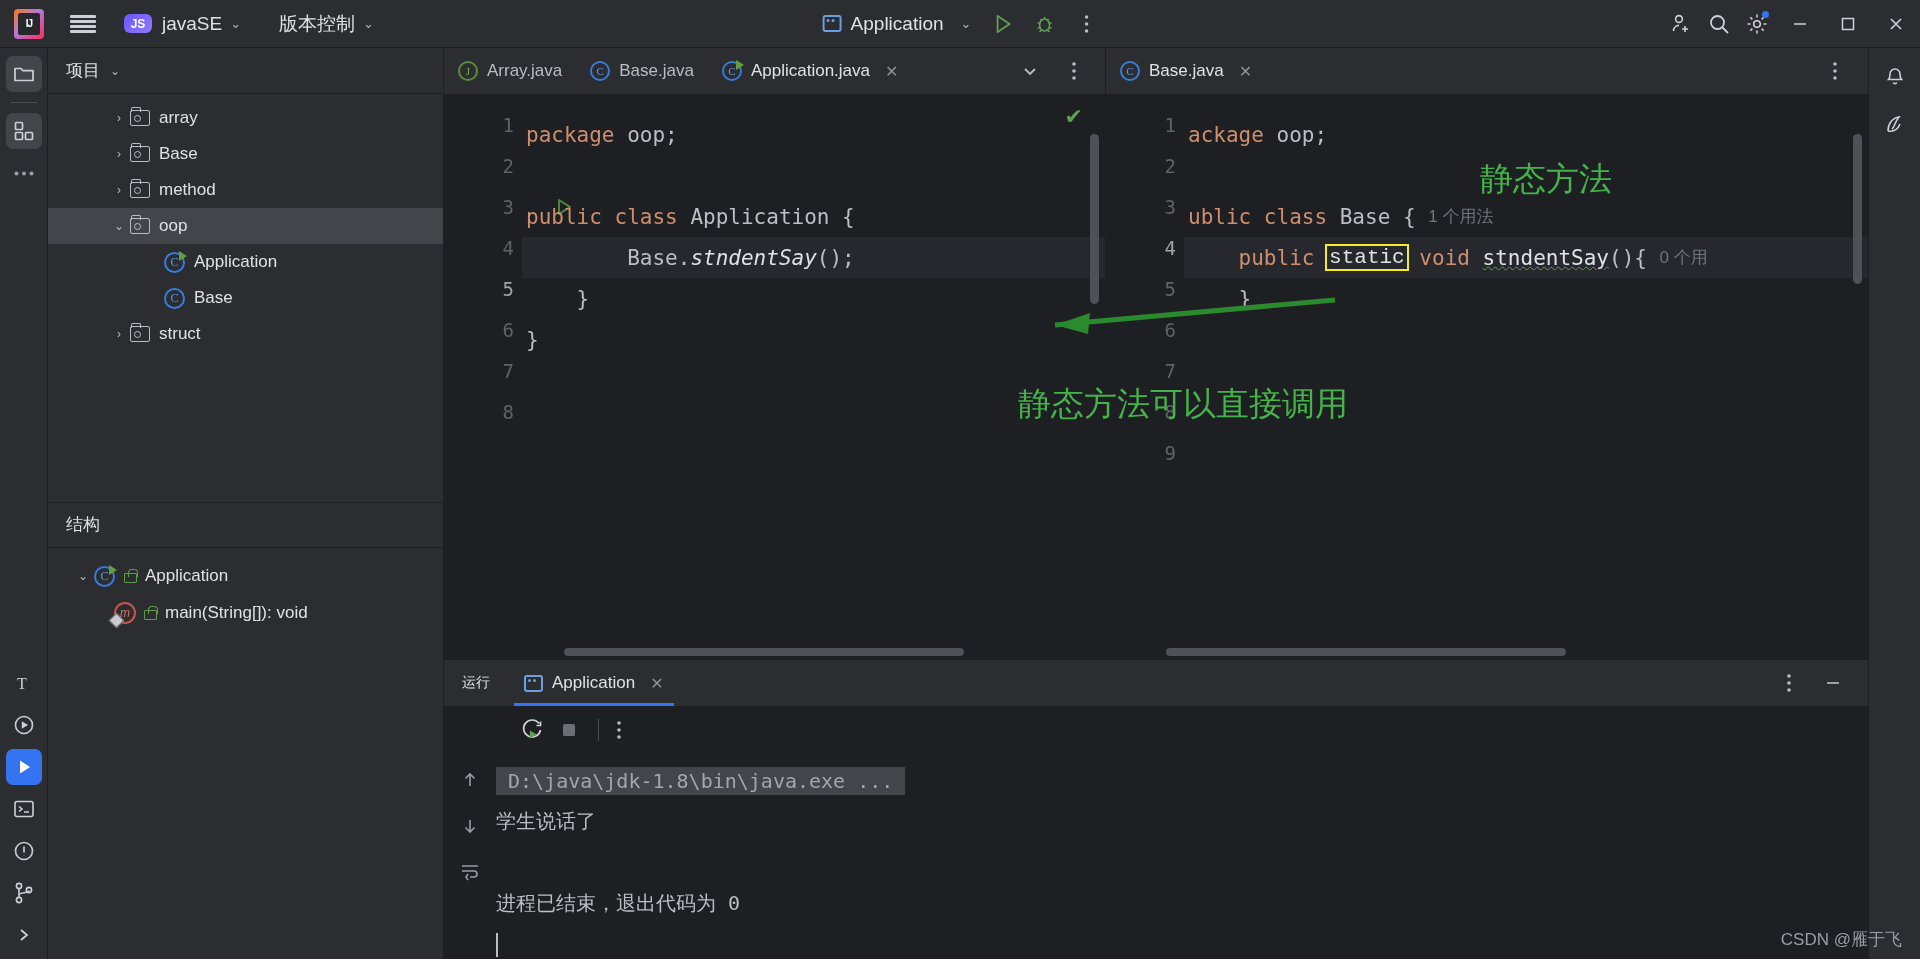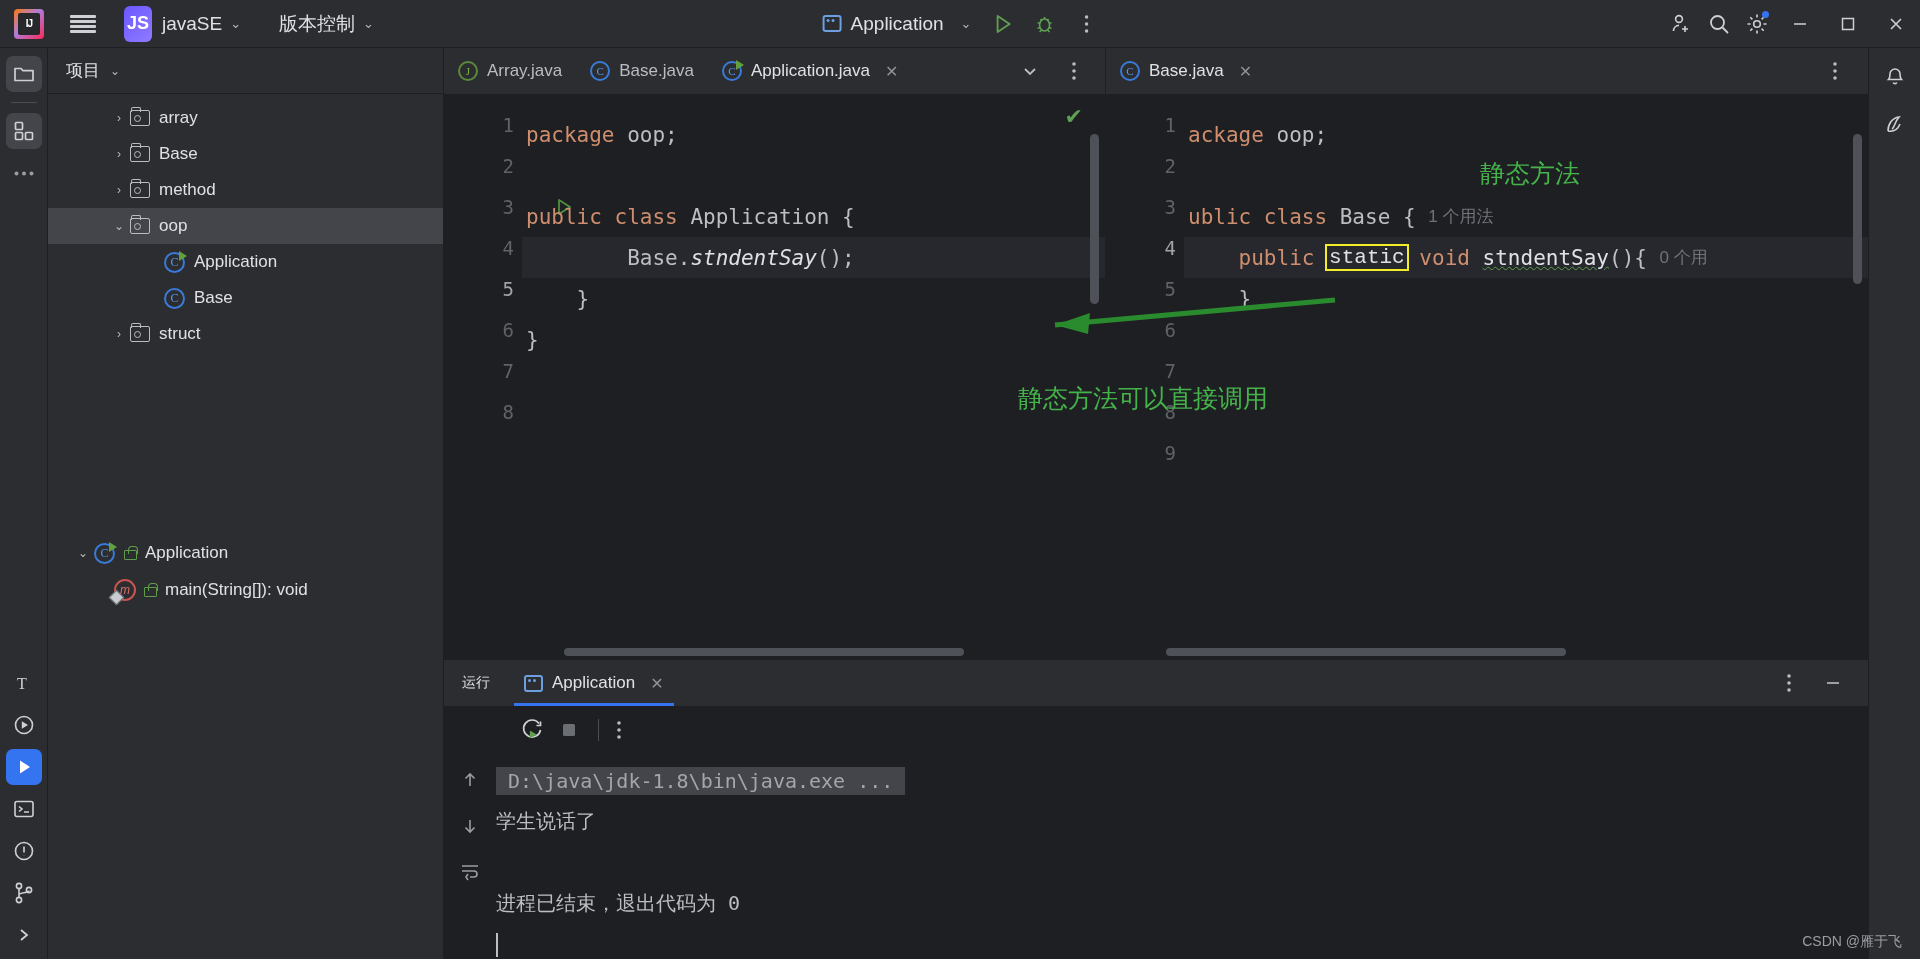--- a/index.html
+++ b/index.html
@@ -22,24 +22,24 @@
   }
   .tb-logo { width: 30px; height: 30px; margin-left: 14px; border-radius: 4px;
     background: linear-gradient(135deg,#f97a12 0%,#b07bdc 45%,#fe2857 100%);
     display:flex; align-items:center; justify-content:center; }
   .tb-logo-inner { width:22px;height:22px;background:#27282b;border-radius:2px;
     display:flex;align-items:center;justify-content:center;
     font-family:"Liberation Sans",sans-serif;font-size:10px;font-weight:bold;color:#fff;letter-spacing:-1px;}
   .hamburger { margin-left: 26px; width: 26px; height: 22px; display:flex; flex-direction:column; justify-content:space-between; padding: 2px 0; cursor:pointer;}
   .hamburger span { display:block; height:3px; background:#ced0d6; border-radius:1px; }
   .proj-chip { display:flex; align-items:center; margin-left: 28px; cursor:pointer; }
-  .js-badge { width:28px;height:36px;border-radius:6px;
+  .js-badge { width:28px;height:19px;border-radius:6px;
     background:linear-gradient(135deg,#6b57ff,#8f7bff);
     display:flex;align-items:center;justify-content:center;
-    font-size:18px;font-weight:bold;color:#fff;}
+    font-size:12px;font-weight:bold;color:#fff;}
   .proj-name { margin-left:10px; font-size:19px; color:#dfe1e5; }
   .chev { margin-left: 8px; color:#b4b8bf; font-size:13px; }
   .vcs { margin-left: 38px; font-size:19px; color:#dfe1e5; display:flex;align-items:center;cursor:pointer;}
   .tb-center { position:absolute; left:50%; transform:translateX(-50%); display:flex; align-items:center; gap:4px; }
   .runcfg { display:flex; align-items:center; gap:9px; padding:4px 8px; border-radius:5px; cursor:pointer;}
   .runcfg-ico { width:19px;height:17px;border:2px solid #6c9fe0;border-radius:3px;position:relative;}
   .runcfg-ico::before{content:"";position:absolute;top:2px;left:2px;width:3px;height:3px;background:#6c9fe0;border-radius:50%;}
   .runcfg-ico::after{content:"";position:absolute;top:2px;left:7px;width:3px;height:3px;background:#6c9fe0;border-radius:50%;}
   .runcfg-name{font-size:19px;color:#dfe1e5;}
   .icobtn { width:38px;height:38px;display:flex;align-items:center;justify-content:center;border-radius:5px;cursor:pointer;}
@@ -121,41 +121,41 @@
   .hint{color:#6f737a;font-size:17px;font-family:"Liberation Sans",sans-serif;}
   .squiggle{text-decoration:underline wavy #5f9c4a;text-decoration-thickness:1px;}
   .statbox{border:2px solid #f3ec28;padding:0 2px;margin:0 -2px;font-family:Liberation Mono, monospace;}
   .checkmark{position:absolute;right:22px;top:10px;color:#5fa052;font-size:22px;}
   .vscroll{position:absolute;right:6px;top:40px;width:9px;height:170px;background:#4e5157;border-radius:5px;}
 
   .hscroll{height:14px;background:#1e1f22;position:relative;}
   .hbar{position:absolute;height:8px;background:#4e5157;border-radius:4px;top:3px;}
 
   
-  .anno{position:absolute;color:#44b34a;font-size:25px;font-family:"Liberation Sans",sans-serif;z-index:30;white-space:nowrap;}
+  .anno{position:absolute;color:#44b34a;font-size:33px;font-family:"Liberation Sans",sans-serif;z-index:30;white-space:nowrap;}
   .annosvg{position:absolute;left:0;top:0;width:1920px;height:959px;pointer-events:none;z-index:29;}
 
   
   .runpanel{height:300px;min-height:300px;background:#1e1f22;border-top:1px solid #1e1f22;display:flex;flex-direction:column;}
   .runhead{height:46px;min-height:46px;background:#2b2d30;display:flex;align-items:center;padding-left:18px;position:relative;}
   .runlabel{font-size:14px;color:#dfe1e5;margin-right:24px;}
   .runtab{display:flex;align-items:center;gap:9px;height:100%;padding:0 10px;position:relative;font-size:17px;color:#dfe1e5;cursor:pointer;}
   .runtab::after{content:"";position:absolute;left:0;right:0;bottom:0;height:3px;background:#3574f0;}
   .runtab-ico{width:19px;height:17px;border:2px solid #6c9fe0;border-radius:3px;position:relative;flex:0 0 19px;}
   .runtab-ico::before{content:"";position:absolute;top:2px;left:2px;width:3px;height:3px;background:#6c9fe0;border-radius:50%;}
   .runtab-ico::after{content:"";position:absolute;top:2px;left:7px;width:3px;height:3px;background:#6c9fe0;border-radius:50%;}
   .runhead-right{margin-left:auto;display:flex;align-items:center;gap:6px;padding-right:16px;}
   .runbody{flex:1;display:flex;min-height:0;}
   .runrail{width:52px;background:#1e1f22;display:flex;flex-direction:column;align-items:center;padding-top:8px;gap:4px;}
   .runtoolbar{height:48px;min-height:48px;display:flex;align-items:center;gap:14px;padding-left:76px;background:#1e1f22;}
   .console{flex:1;padding:6px 0 0 0;font-family:"DejaVu Sans Mono","Liberation Mono",monospace;font-size:20px;overflow:hidden;position:relative;}
   .cl{height:41px;display:flex;align-items:center;padding-left:0;white-space:pre;color:#bcbec4;}
   .cmdline{background:#43454a;color:#a3a6ab;display:inline-block;padding:2px 12px;}
   .cursorbar{display:inline-block;width:2px;height:24px;background:#bcbec4;}
-  .watermark{position:absolute;right:18px;bottom:8px;font-size:14px;color:#9a9da3;}
+  .watermark{position:absolute;right:18px;bottom:8px;font-size:17px;color:#9a9da3;}
   .rightrail{width:52px;background:#2b2d30;display:flex;flex-direction:column;align-items:center;padding-top:10px;gap:6px;border-left:1px solid #1e1f22;}
   svg{display:block;}
 </style>
 </head>
 <body>
 
 <div class="app">
 
   <div class="titlebar">
     <div class="tb-logo">
@@ -351,20 +351,23 @@
             <span class="cls-ico">C</span>
             <span>Base</span>
           </div>
           <div class="trow">
             <span style="display:inline-block;width:60px"></span>
             <span class="arrow">›</span>
             <span class="folder-ico"></span>
             <span>struct</span>
           </div>
         </div>
+      <div class="struct-head">
+        <span>结构</span>
+      </div>
       <div class="structlist" id="structlist">
           <div class="srow">
             <span style="display:inline-block;width:24px"></span>
             <span class="arrow">⌄</span>
             <span class="cls-ico runnable">C</span>
             <span class="lock"></span>
             <span>Application</span>
           </div>
           <div class="srow">
             <span style="display:inline-block;width:66px"></span>

